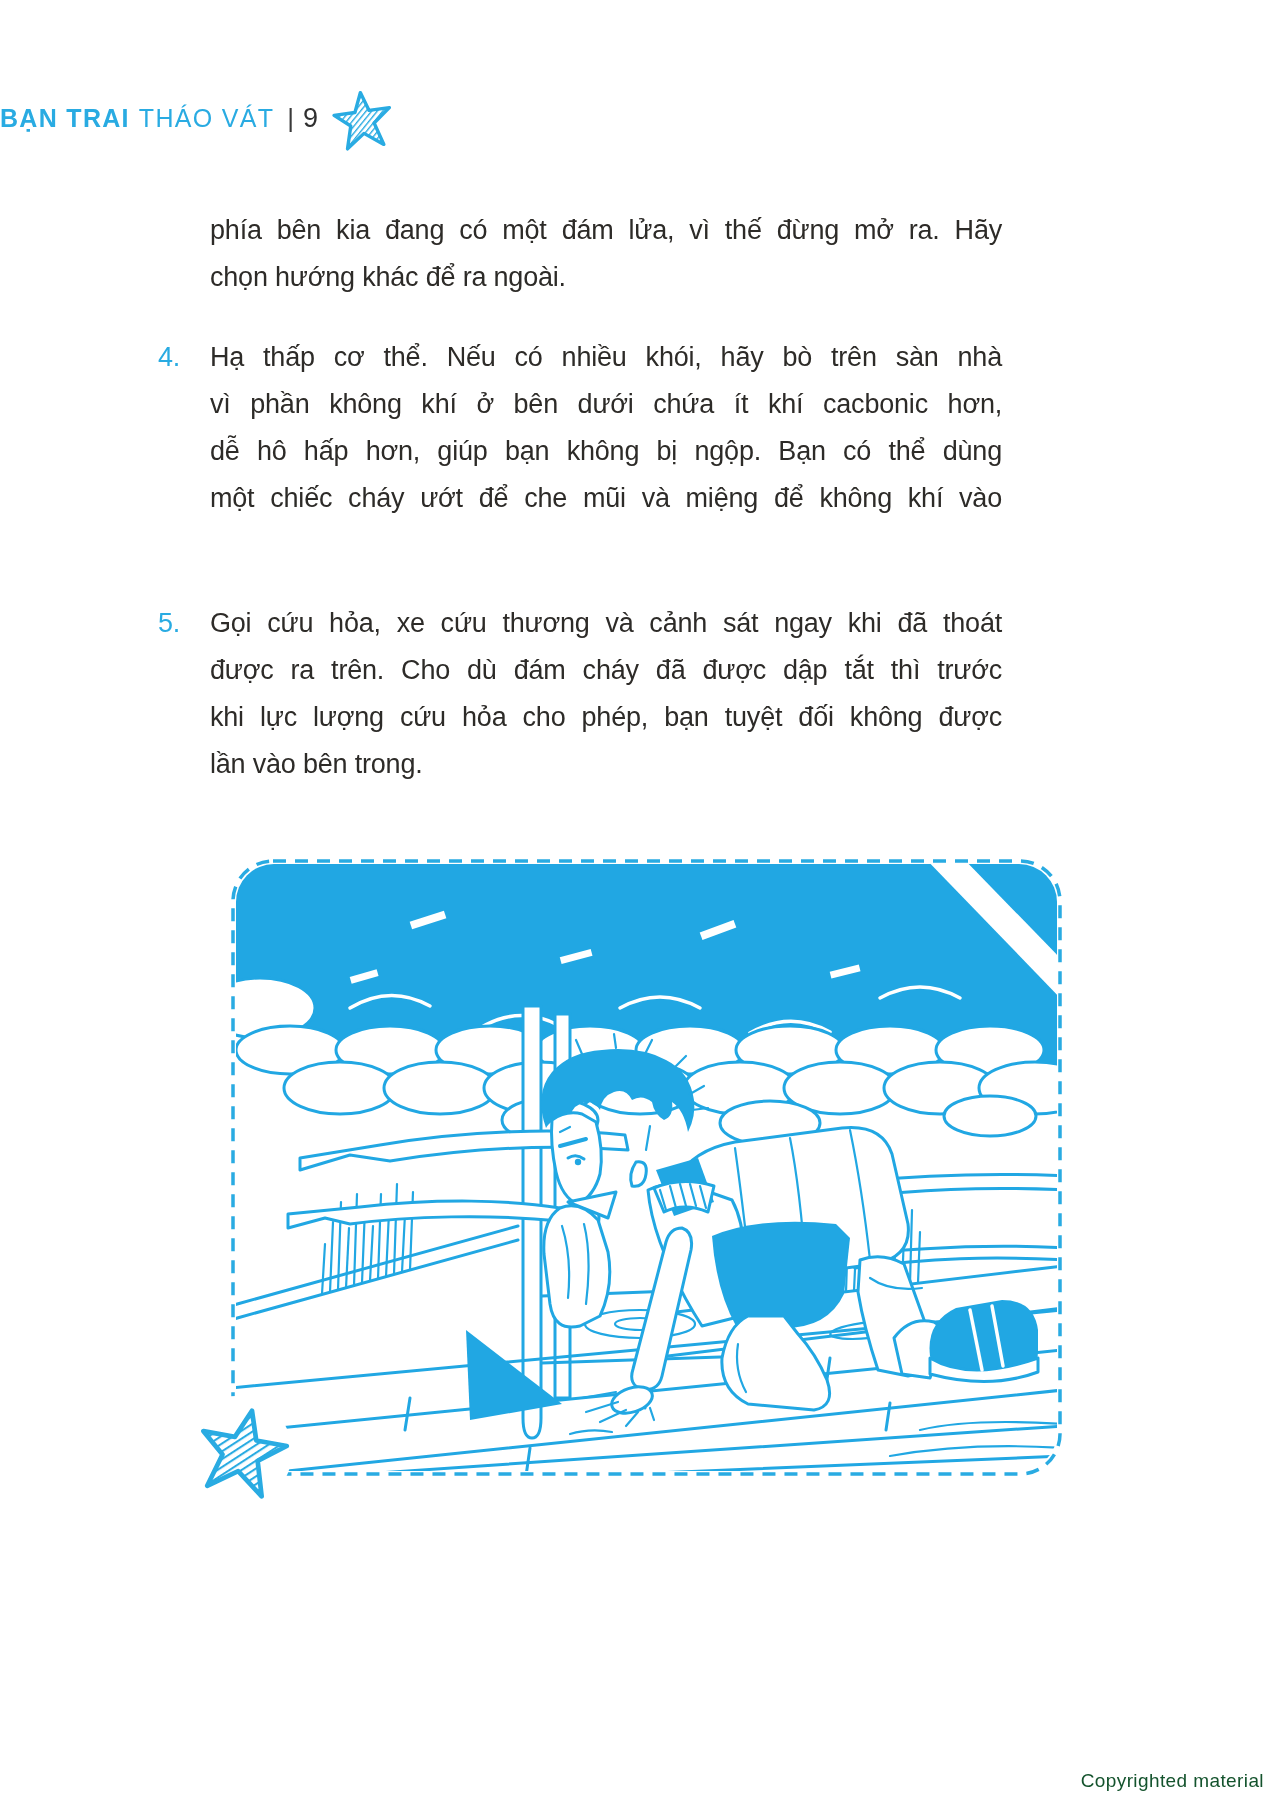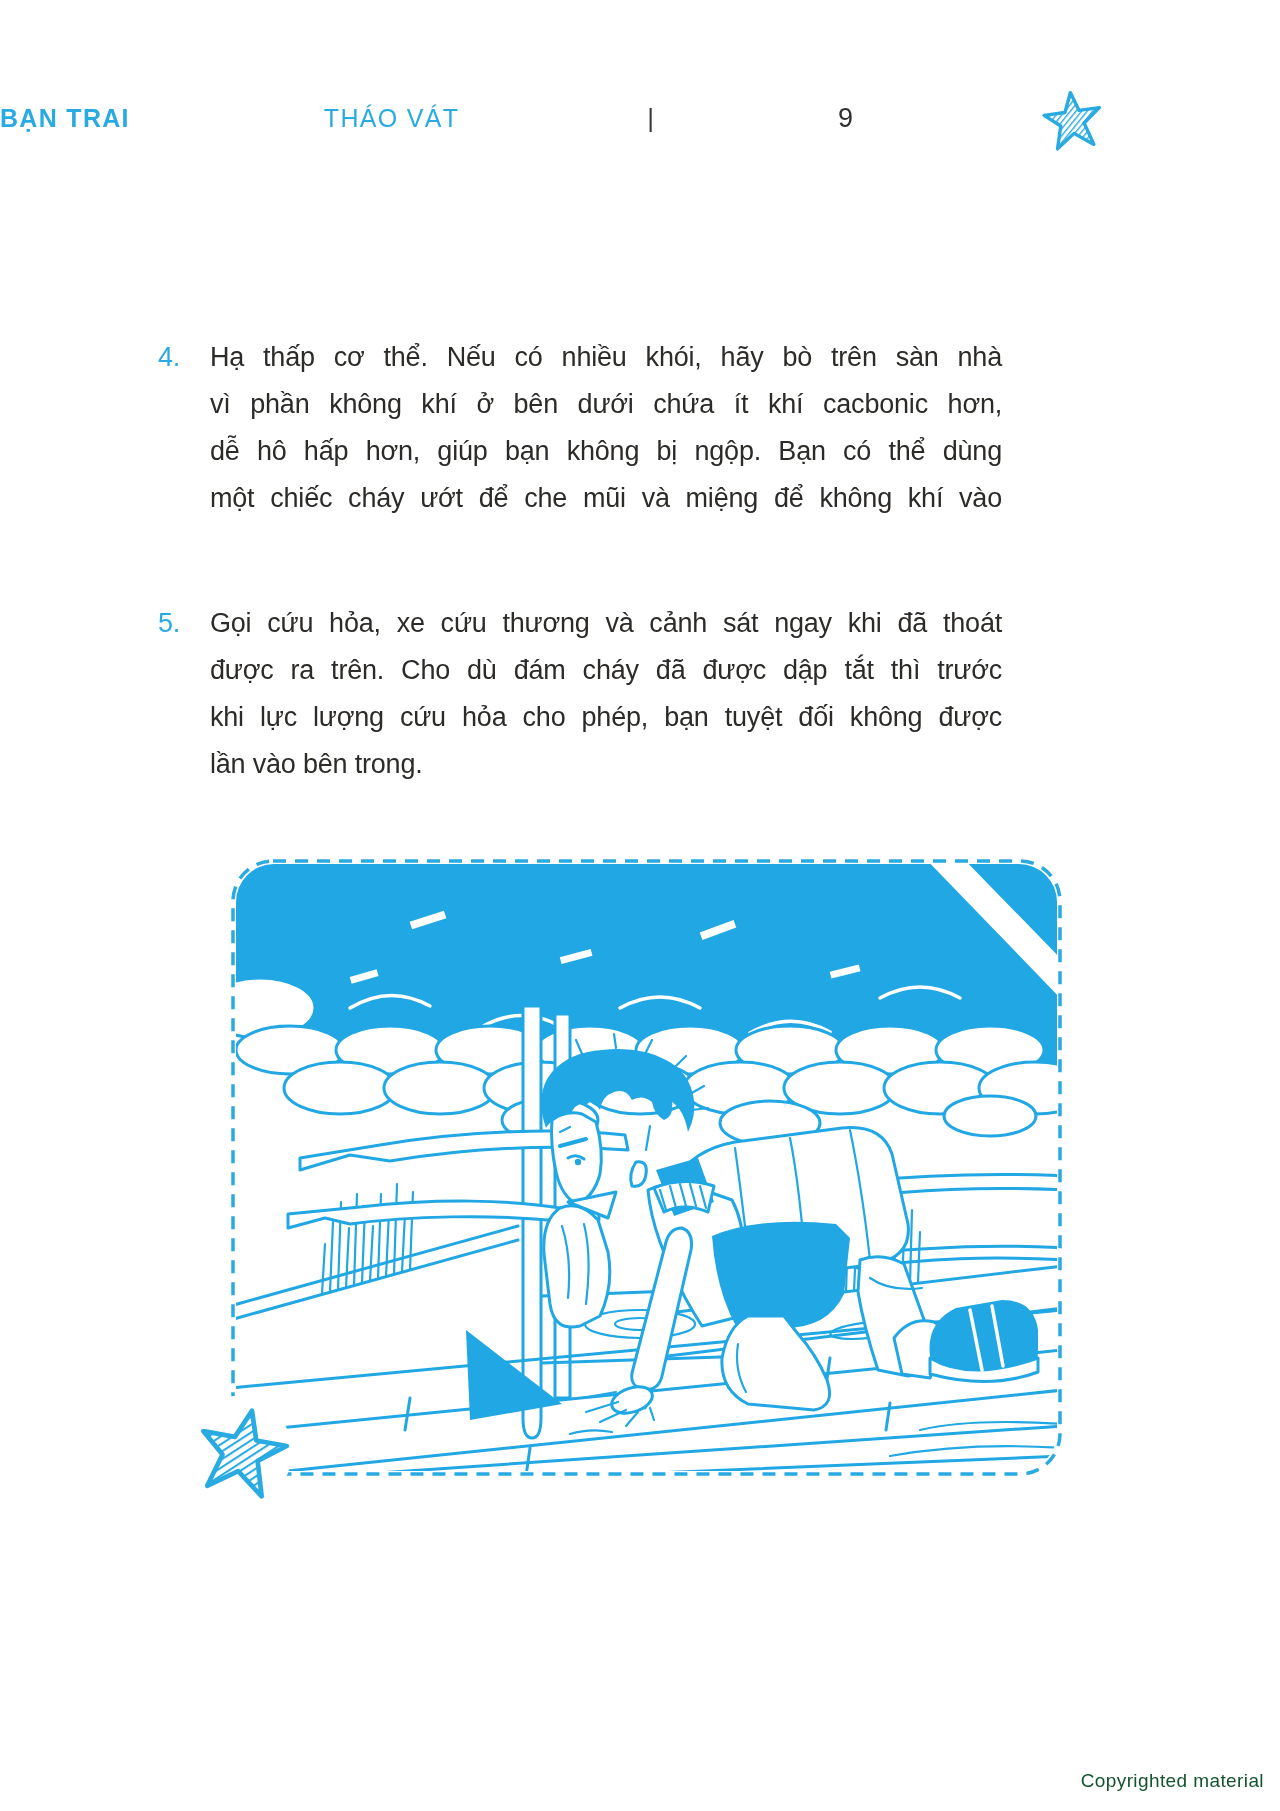--- a/index.html
+++ b/index.html
@@ -6,25 +6,25 @@
   html,body { background:#ffffff; }
   .page {
     position:relative; width:1280px; height:1811px; margin:0 auto;
     background:#fff; overflow:hidden;
     font-family:"Liberation Sans", sans-serif;
     --blue:#29ABE2; --ink:#2d2b28;
   }
   
   .header {
     position:absolute; top:86px; left:0; width:100%;
-    display:flex; justify-content:space-between; align-items:center;
+    display:flex; justify-content:flex-start; align-items:center;
     padding-right:176px;
   }
   .header .t-bold { font-weight:bold; color:var(--blue); font-size:25px; letter-spacing:1.3px; }
-  .header .t-light { font-weight:normal; color:var(--blue); font-size:25px; letter-spacing:1.3px; margin-left:19px; }
+  .header .t-light { font-weight:normal; color:var(--blue); font-size:25px; letter-spacing:1.3px; margin-left:9px; }
   .header .sep { color:#3a3a3a; font-size:26px; margin:0 9px 0 13px; }
   .header .pnum { color:#2f2f2f; font-size:27px; }
   .header .star { margin-left:14px; transform:rotate(-6deg) translateY(3px); }
   
   .bodytext {
     position:absolute; left:210px; width:792px;
     font-size:27px; color:var(--ink); line-height:47px;
     letter-spacing:-0.2px;
   }
   .jline { text-align:justify; text-align-last:justify; }
@@ -62,20 +62,24 @@
       <defs>
         <pattern id="hatchA" width="7" height="7" patternUnits="userSpaceOnUse" patternTransform="rotate(45)">
           <rect width="7" height="7" fill="#fff"></rect>
           <line x1="1" y1="0" x2="1" y2="7" stroke="#29ABE2" stroke-width="2.4"></line>
         </pattern>
       </defs>
       <path d="M50 4 L61 34 L94 33 L67 55 L79 91 L49 70 L20 92 L29 56 L4 36 L38 35 Z" fill="url(#hatchA)" stroke="#29ABE2" stroke-width="5.5" stroke-linejoin="round"></path>
     </svg>
   </div>
 
+  <div class="bodytext" style="top:207px">
+    <div class="jline">phía bên kia đang có một đám lửa, vì thế đừng mở ra. Hãy</div>
+    <div class="lline">chọn hướng khác để ra ngoài.</div>
+  </div>
 
   <div class="bodytext item" style="top:334px">
     <span class="num">4.</span>
     <div class="jline">Hạ thấp cơ thể. Nếu có nhiều khói, hãy bò trên sàn nhà</div>
     <div class="jline">vì phần không khí ở bên dưới chứa ít khí cacbonic hơn,</div>
     <div class="jline">dễ hô hấp hơn, giúp bạn không bị ngộp. Bạn có thể dùng</div>
     <div class="jline">một chiếc cháy ướt để che mũi và miệng để không khí vào</div>
   </div>
 
   <div class="bodytext item" style="top:600px">

